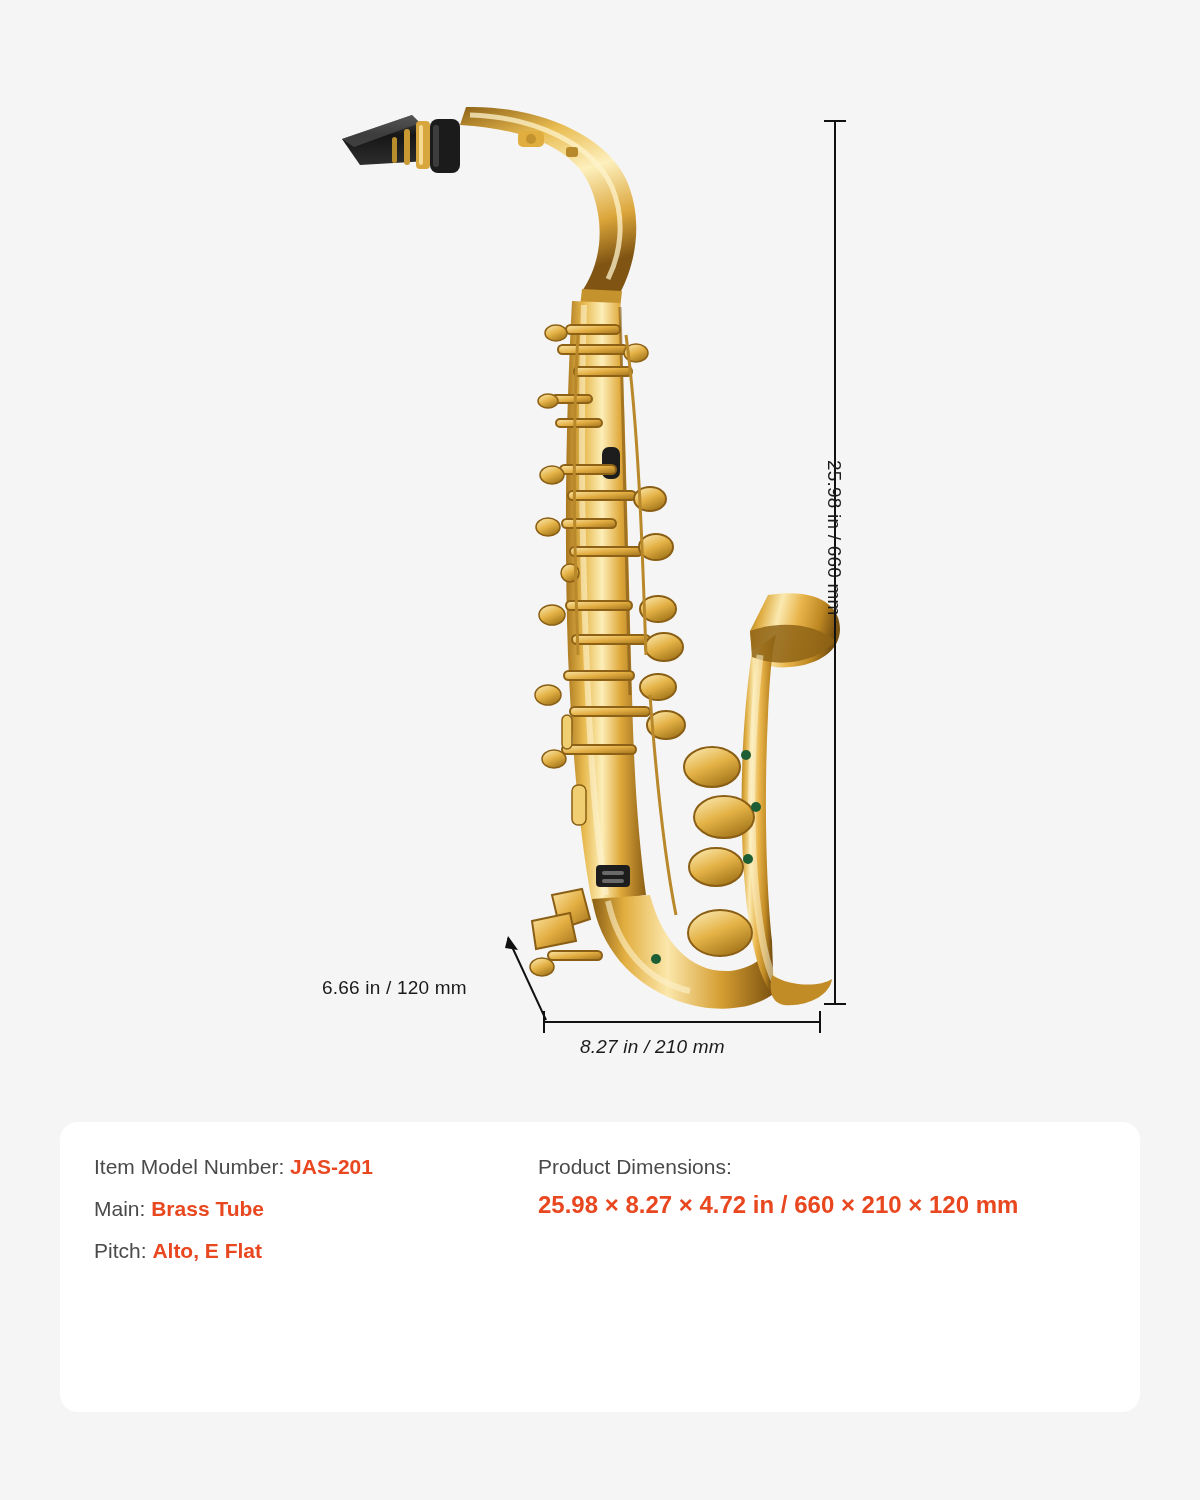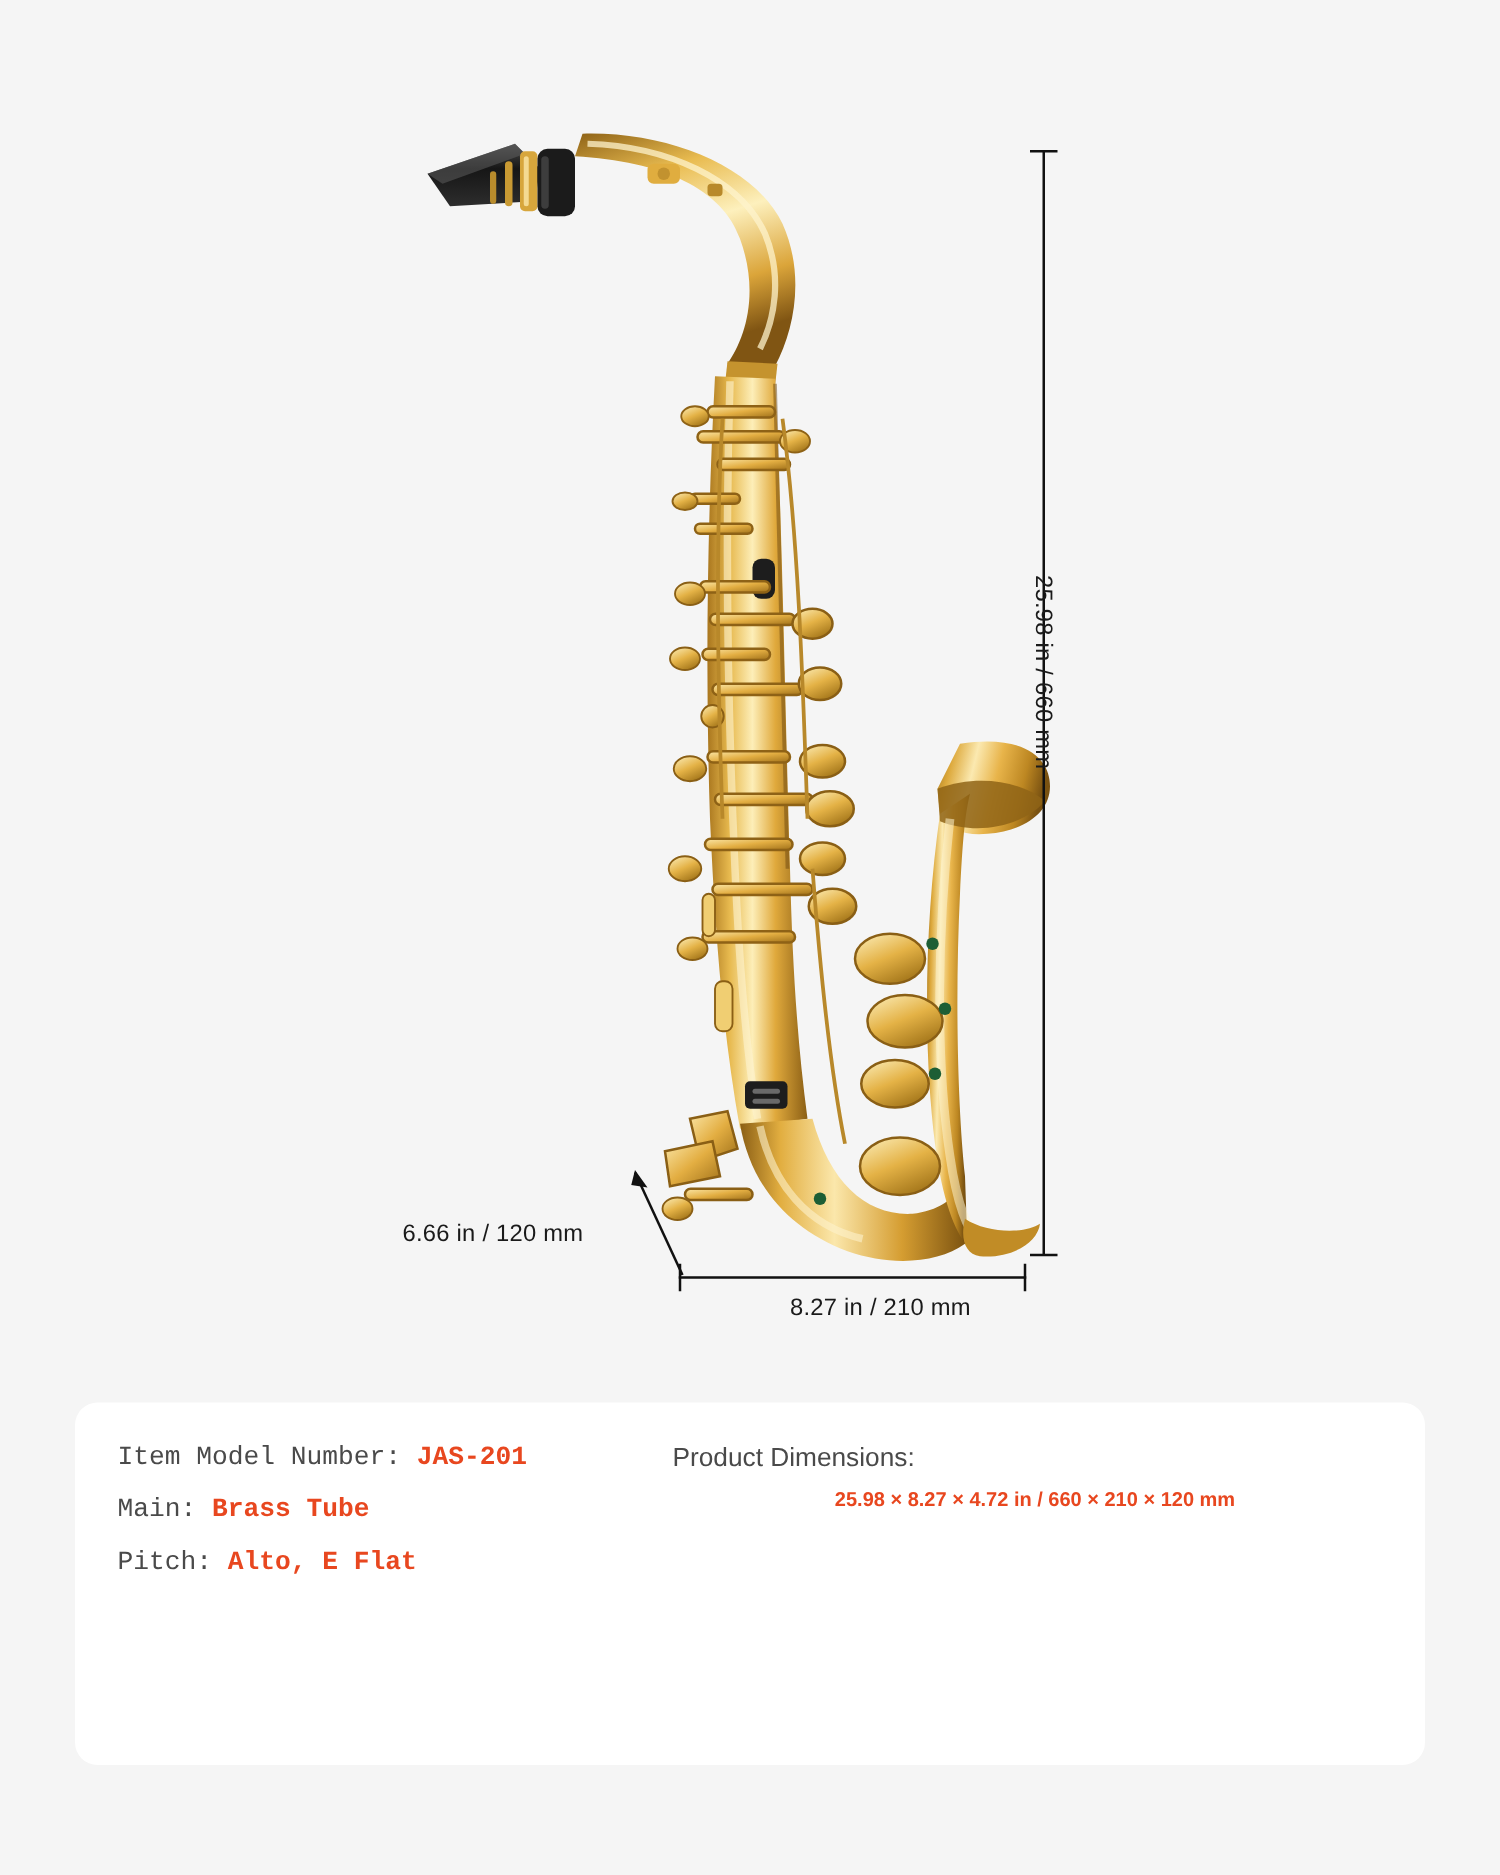--- a/index.html
+++ b/index.html
@@ -72,22 +72,23 @@
     width: 2px;
     height: 22px;
   }
   #width-cap-right {
     left: 819px;
     top: 1011px;
     width: 2px;
     height: 22px;
   }
   #width-dim-label {
-    left: 632px;
+    left: 580px;
     top: 1036px;
+    font-style: italic;
   }
   #depth-diag {
     position: absolute;
     left: 504px;
     top: 934px;
     width: 44px;
     height: 88px;
   }
   #depth-dim-label {
     left: 322px;
@@ -110,43 +111,42 @@
     top: 1122px;
     width: 1080px;
     height: 290px;
     background: #ffffff;
     border-radius: 18px;
   }
   .spec-col {
     position: absolute;
     top: 34px;
   }
-  #spec-col-left { left: 34px; width: 430px; font-family: Liberation Mono, monospace; }
+  #spec-col-left { left: 34px; width: 430px; }
   #spec-col-right { left: 478px; width: 580px; }
 
   .spec-row {
     font-size: 21px;
     line-height: 1.0;
     margin-bottom: 21px;
     color: #3d3d3d;
     white-space: nowrap;
   }
   .spec-label { color: #4a4a4a; }
   .spec-value {
     color: #e8471f;
     font-weight: bold;
   }
   .spec-value-block {
     display: block;
     color: #e8471f;
     font-weight: bold;
-    font-size: 16px;
+    font-size: 24px;
     margin-top: 16px;
     white-space: nowrap;
-    text-align: center;
   }
 </style>
 </head>
 <body>
 
 <div id="product-area">
 
   <svg id="saxophone" viewBox="0 0 520 920">
     <defs>
       <linearGradient id="brassV" x1="0" y1="0" x2="1" y2="0">

